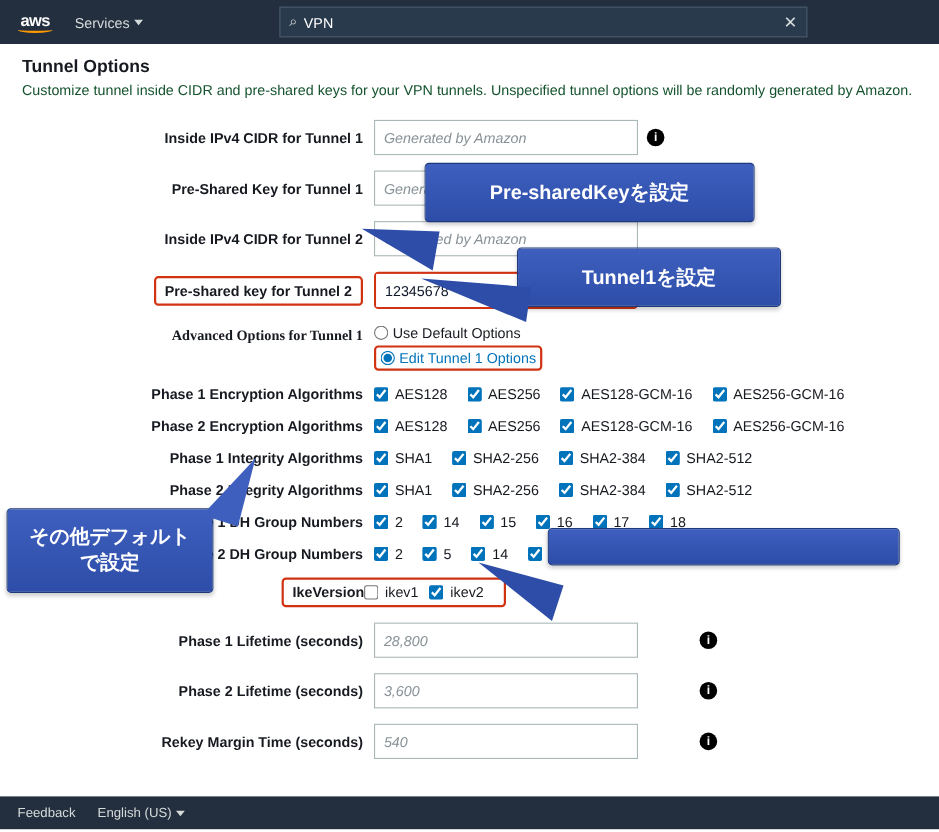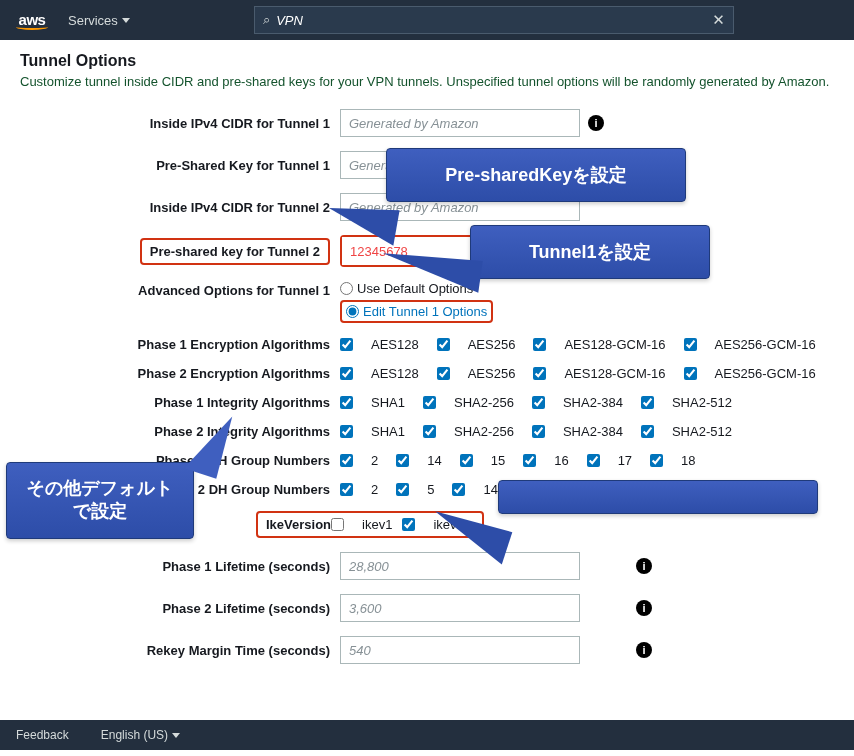--- a/index.html
+++ b/index.html
@@ -6,41 +6,41 @@
 body { font-family: "Amazon Ember", "Helvetica Neue", Arial, sans-serif; font-size: 13px; color: #16191f; background: #fff; }
 
 
 .topnav { background: #232f3e; height: 40px; display: flex; align-items: center; padding: 0 16px; gap: 20px; }
 .aws-logo { color: #fff; font-weight: bold; font-size: 15px; letter-spacing: -0.5px; display: flex; flex-direction: column; align-items: center; }
 .aws-logo .arc { width: 32px; height: 6px; border-bottom: 2px solid #ff9900; border-radius: 0 0 50% 50%; margin-top: -4px; }
 .services-btn { color: #d5dbdb; font-size: 13px; display: flex; align-items: center; gap: 4px; cursor: pointer; }
 .tri-down { width: 0; height: 0; border-left: 4px solid transparent; border-right: 4px solid transparent; border-top: 5px solid #d5dbdb; }
 .search-wrap { flex: 1; display: flex; justify-content: center; }
 .search-box { display: flex; align-items: center; background: #2a3a4d; border: 1px solid #4a5b6d; height: 28px; width: 480px; padding: 0 8px; }
-.search-box input { flex: 1; background: transparent; border: none; color: #fff; font-size: 13px; outline: none; padding: 0 6px; font-style: italic; }
+.search-box input { flex: 1; background: transparent; border: none; color: #fff; font-size: 13px; outline: none; padding: 0 6px; }
 .search-icon, .clear-icon { color: #d5dbdb; font-size: 13px; }
 .clear-icon { cursor: pointer; font-size: 15px; }
 
 
 .content { padding: 12px 20px 20px; min-height: 680px; }
 .section-title { font-size: 16px; font-weight: bold; margin-bottom: 4px; color: #16191f; }
 .section-desc { font-size: 13px; color: #14532d; margin-bottom: 20px; }
 
 
 .form-row { display: flex; align-items: center; margin-bottom: 14px; }
 .form-label { width: 320px; text-align: right; padding-right: 10px; font-size: 13px; font-weight: bold; color: #16191f; }
 .form-field { flex: 1; display: flex; align-items: center; gap: 8px; flex-wrap: wrap; }
-.text-input { width: 240px; height: 28px; border: 1px solid #aab7b8; padding: 1px 8px; font-size: 13px; color: #ef4444; }
+.text-input { width: 240px; height: 28px; border: 1px solid #aab7b8; padding: 15px 8px; font-size: 13px; color: #0f172a; }
 .text-input::placeholder { color: #879196; font-style: italic; }
 .info-icon { width: 16px; height: 16px; border-radius: 50%; background: #000; color: #fff; display: inline-flex; align-items: center; justify-content: center; font-size: 11px; font-weight: bold; font-style: normal; }
 
 
 .radio-opt { display: flex; align-items: center; gap: 4px; font-size: 13px; }
 .radio-opt input { margin: 0; }
-.check-opt { display: flex; align-items: center; gap: 18px; font-size: 13px; margin-right: 10px; }
+.check-opt { display: flex; align-items: center; gap: 6px; font-size: 13px; margin-right: 10px; }
 .check-opt input { margin: 0; accent-color: #0073bb; }
 .radio-col { display: flex; flex-direction: column; gap: 4px; align-items: flex-start; }
 
 
 .hl-red { border: 2px solid #d13212; border-radius: 4px; padding: 2px 4px; display: inline-flex; align-items: center; }
 
 
 .callout {
   position: absolute;
   background: linear-gradient(#3f5fbf, #2d4da8);
@@ -49,21 +49,21 @@
   font-size: 18px;
   padding: 18px 28px;
   border: 1px solid #1f3a7a;
   border-radius: 4px;
   text-align: center;
   box-shadow: 0 2px 4px rgba(0,0,0,0.2);
 }
 
 
 
-.footer { background: #232f3e; height: 30px; display: flex; align-items: center; padding: 0 16px; gap: 32px; color: #d5dbdb; font-size: 12px; }
+.footer { background: #232f3e; height: 30px; display: flex; align-items: center; padding: 0 16px; gap: 20px; color: #d5dbdb; font-size: 12px; }
 .lang-sel { display: flex; align-items: center; gap: 4px; cursor: pointer; }
 
 .page-wrap { position: relative; width: 854px; }
 </style>
 </head>
 <body>
 
 <div class="page-wrap">
 
 <div class="topnav">
@@ -117,21 +117,21 @@
       </span>
     </div>
     <div class="form-field">
       <span class="hl-red" style="padding:0;">
         <input class="text-input" style="border: none; width: 236px;" value="12345678">
       </span>
     </div>
   </div>
 
   <div class="form-row" style="align-items:flex-start;">
-    <div class="form-label" style="padding-top:2px;">Advanced Options for Tunnel 1</div>
+    <div class="form-label" style="padding-top:2px;font-family:Liberation Serif, serif;">Advanced Options for Tunnel 1</div>
     <div class="form-field">
       <div class="radio-col">
         <label class="radio-opt">
           <input type="radio" name="adv1" style=""> 
               <span>Use Default Options</span>
         </label>
         <span class="hl-red">
           <label class="radio-opt">
             <input type="radio" name="adv1" checked="" style="accent-color: rgb(0, 115, 187);"> 
                 <span style="color:#0073bb;">Edit Tunnel 1 Options</span>

